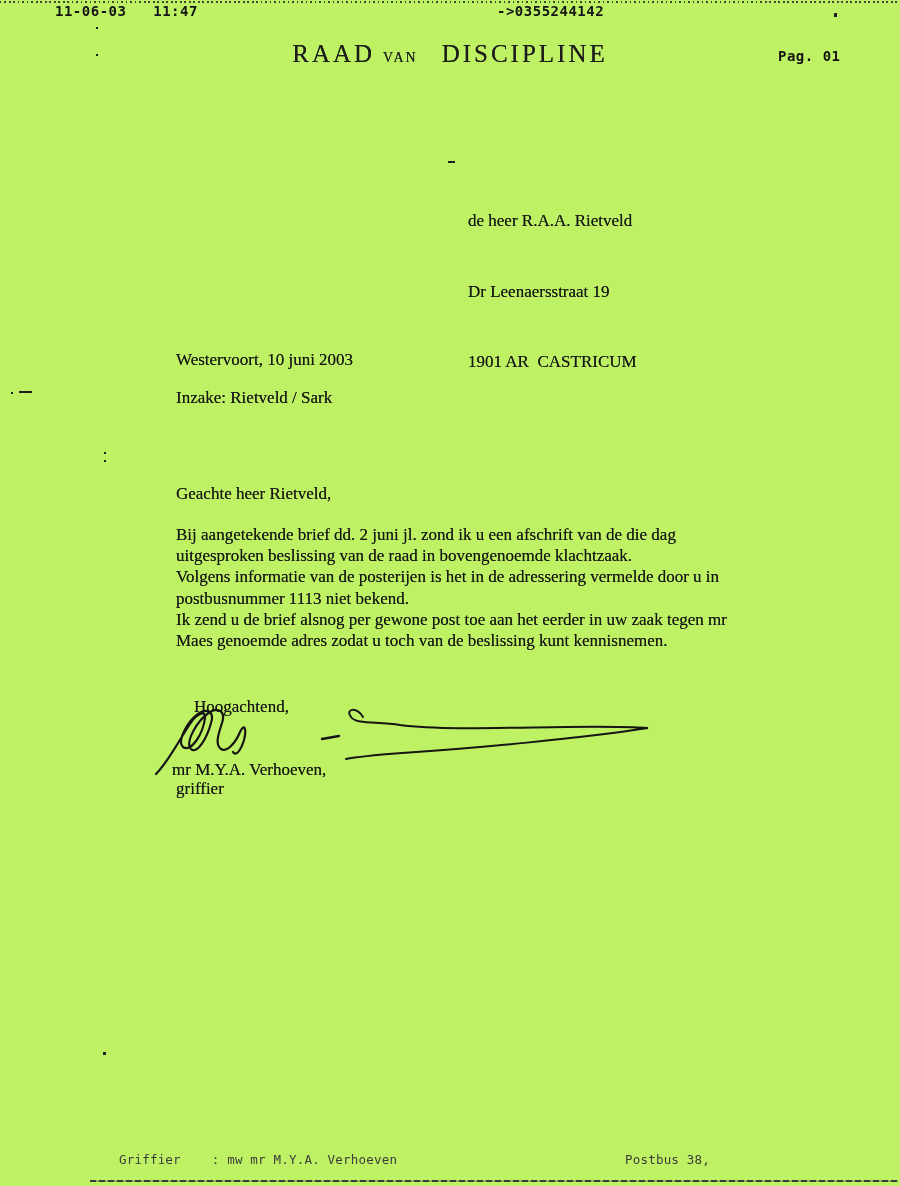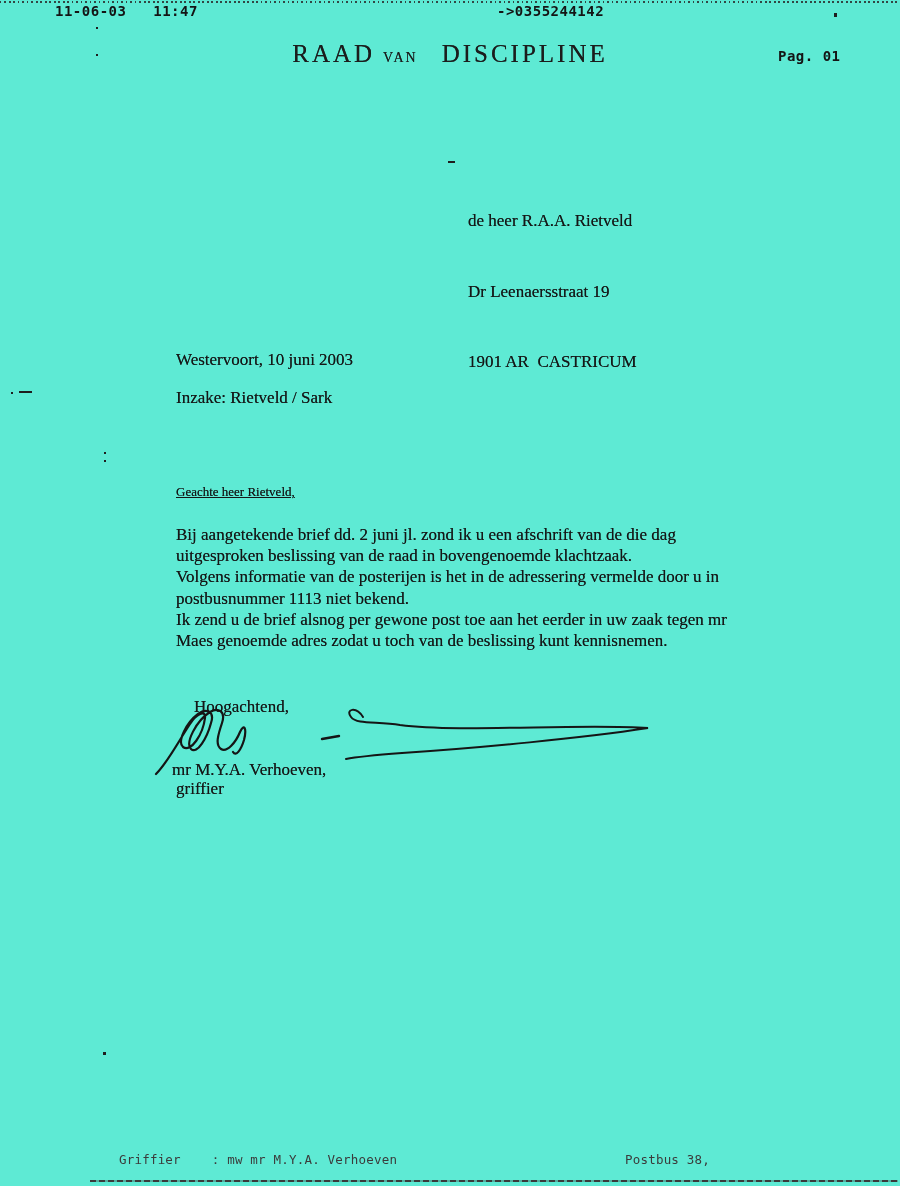--- a/index.html
+++ b/index.html
@@ -1,21 +1,21 @@
 <!DOCTYPE html>
 <html><head>
 <meta charset="utf-8">
 <style>
   * { margin: 0; padding: 0; box-sizing: border-box; }
   html, body { background: #e8e8e8; }
   .page {
     position: relative;
     width: 900px;
     height: 1186px;
-    background: #5eead4;
+    background: #bef264;
     margin: 0 auto;
     overflow: hidden;
     font-family: "Liberation Serif", "DejaVu Serif", serif;
     color: #161616;
   }
   
   .top-dotted {
     position: absolute; top: 1px; left: 0; right: 0; height: 2px;
     background-image: repeating-linear-gradient(90deg, #2a2a2a 0 1.5px, transparent 1.5px 4.5px);
     opacity: 0.85;
@@ -46,21 +46,21 @@
 
   
   .recipient {
     position: absolute; left: 468px; top: 162px;
     font-size: 17px; line-height: 23.5px; white-space: pre;
   }
 
   
   .dateline   { position: absolute; left: 176px; top: 350px; font-size: 17px; }
   .subject    { position: absolute; left: 176px; top: 388px; font-size: 17px; }
-  .salutation { position: absolute; left: 176px; top: 484px; font-size: 13px; text-decoration: underline; }
+  .salutation { position: absolute; left: 176px; top: 484px; font-size: 17px; }
   .body-text  { position: absolute; left: 176px; top: 524px; width: 590px;
                 font-size: 17px; line-height: 21.2px; }
   .closing    { position: absolute; left: 194px; top: 697px; font-size: 17px; }
   .signature-svg { position: absolute; left: 150px; top: 700px; }
   .signer-name  { position: absolute; left: 172px; top: 760px; font-size: 17px; }
   .signer-title { position: absolute; left: 176px; top: 779px; font-size: 17px; }
 
   
   .footer-left, .footer-right {
     position: absolute; top: 1116px;

